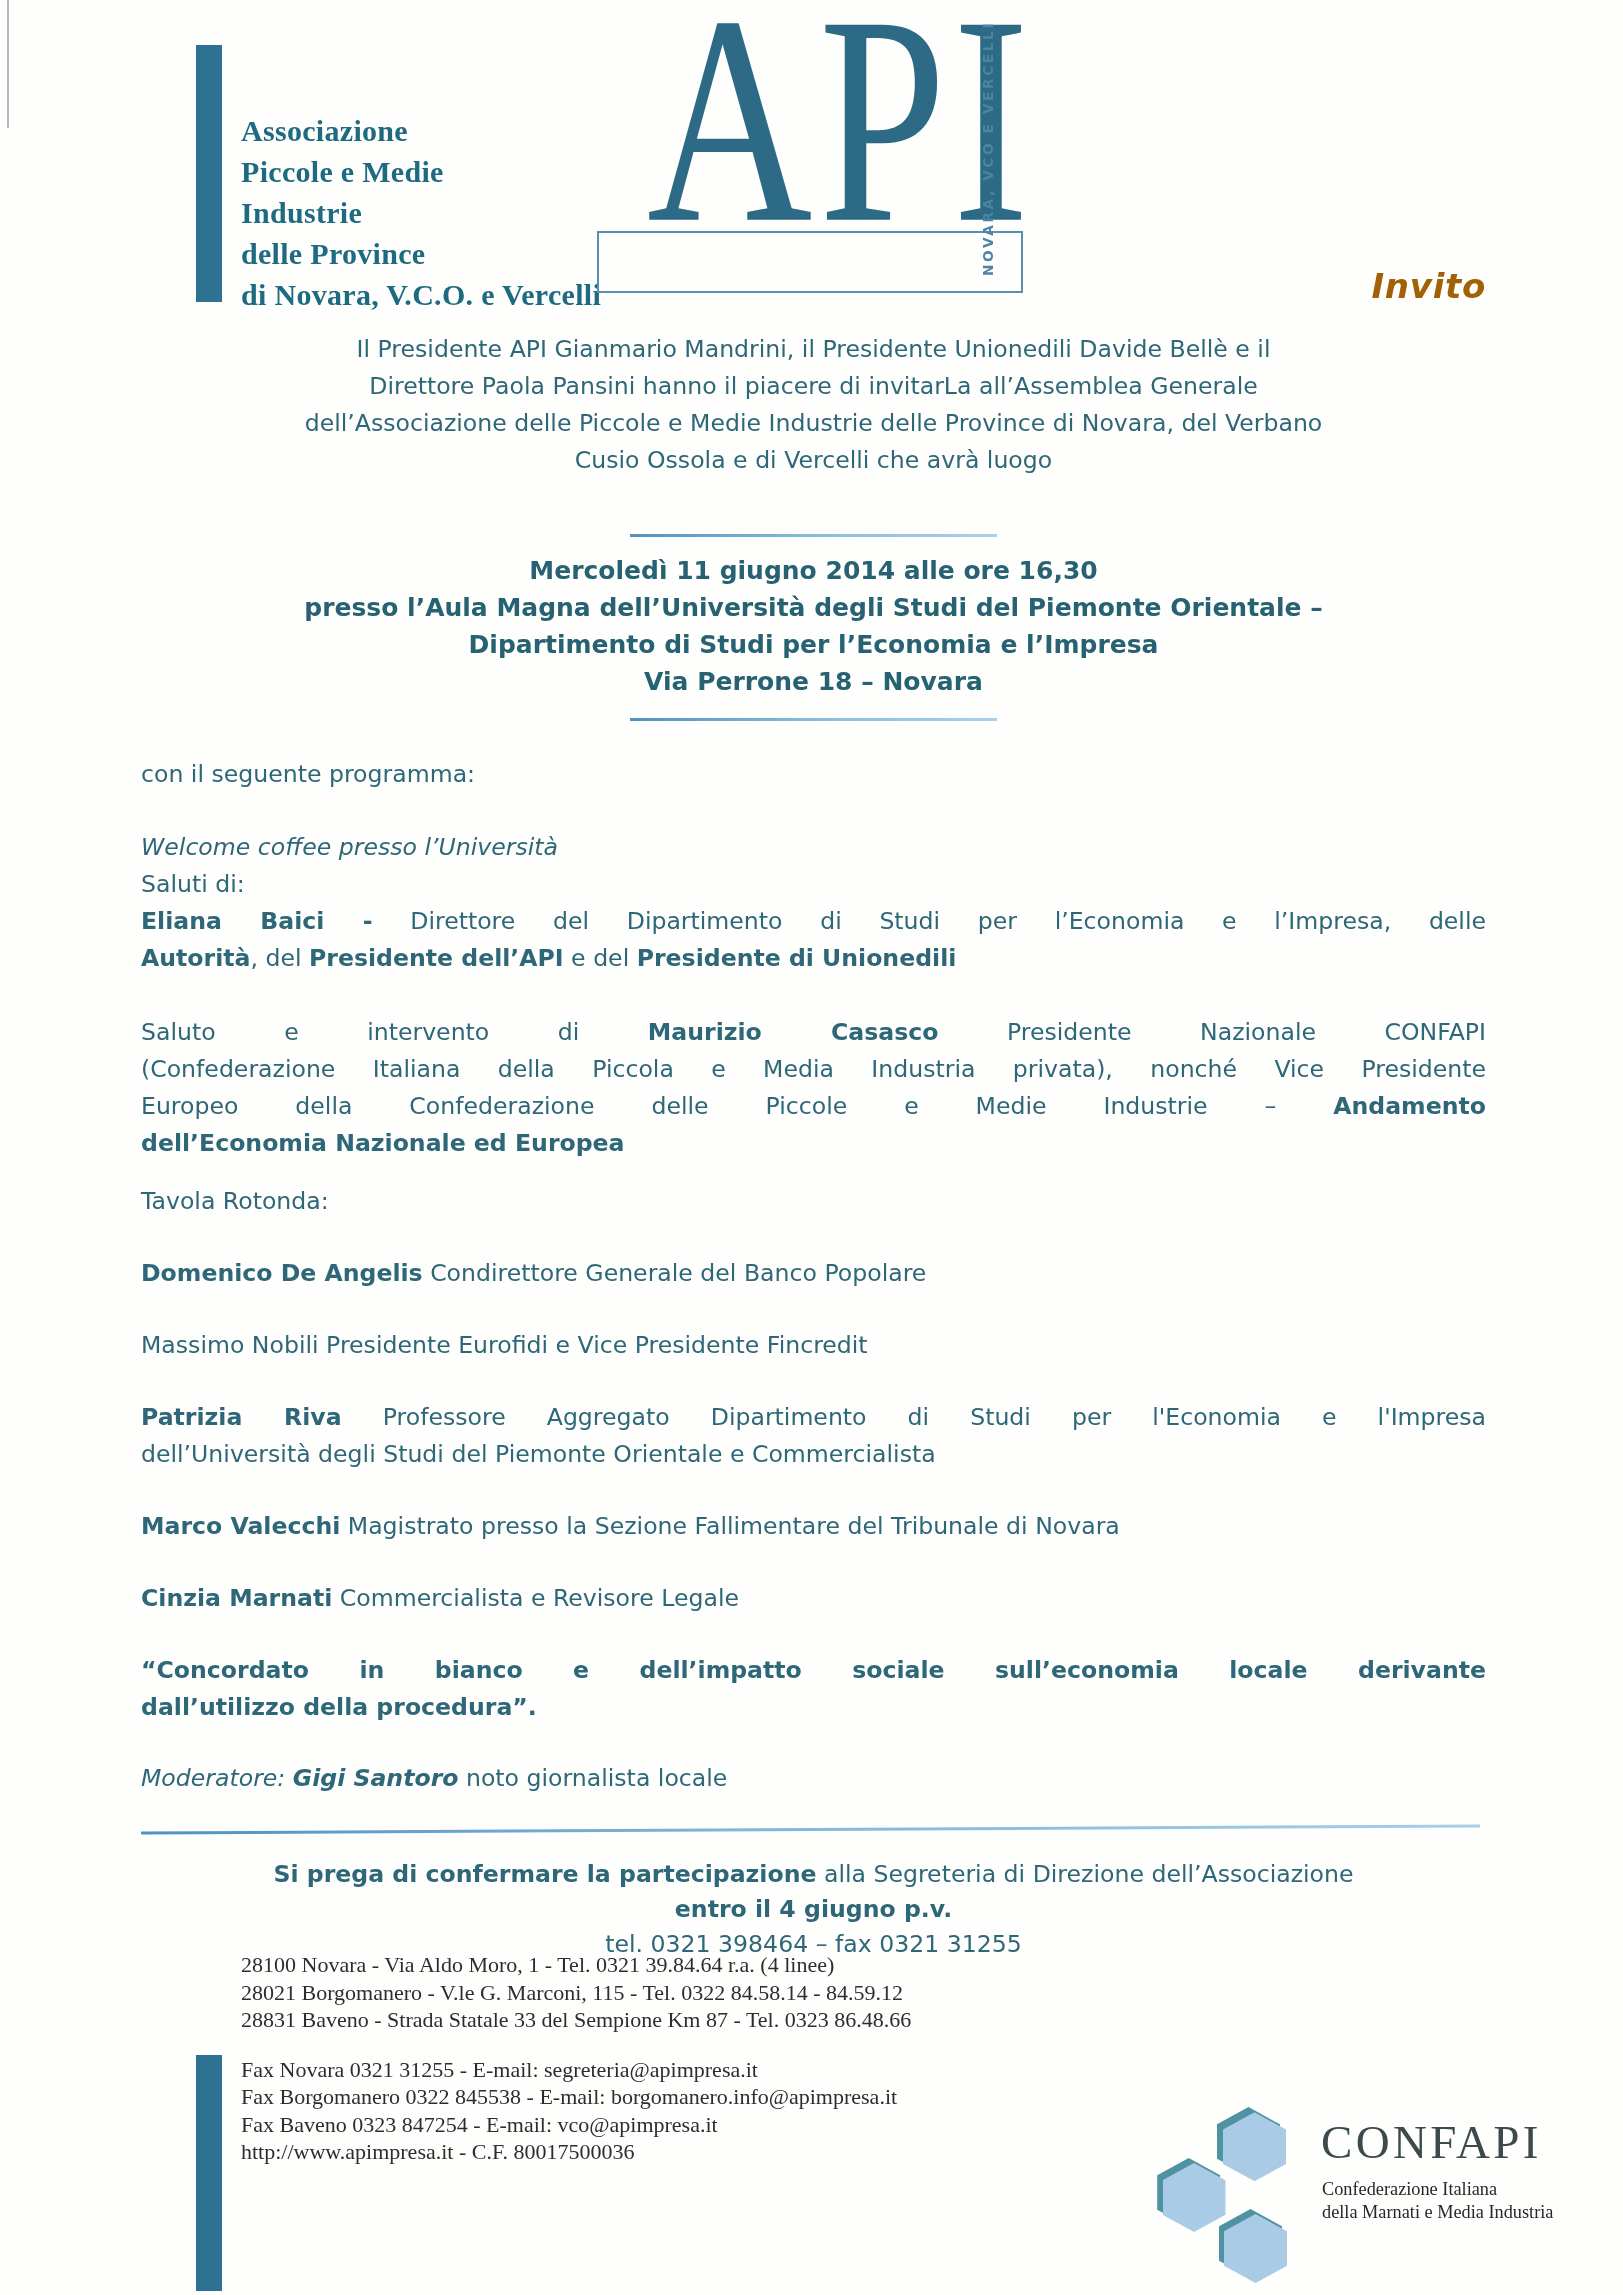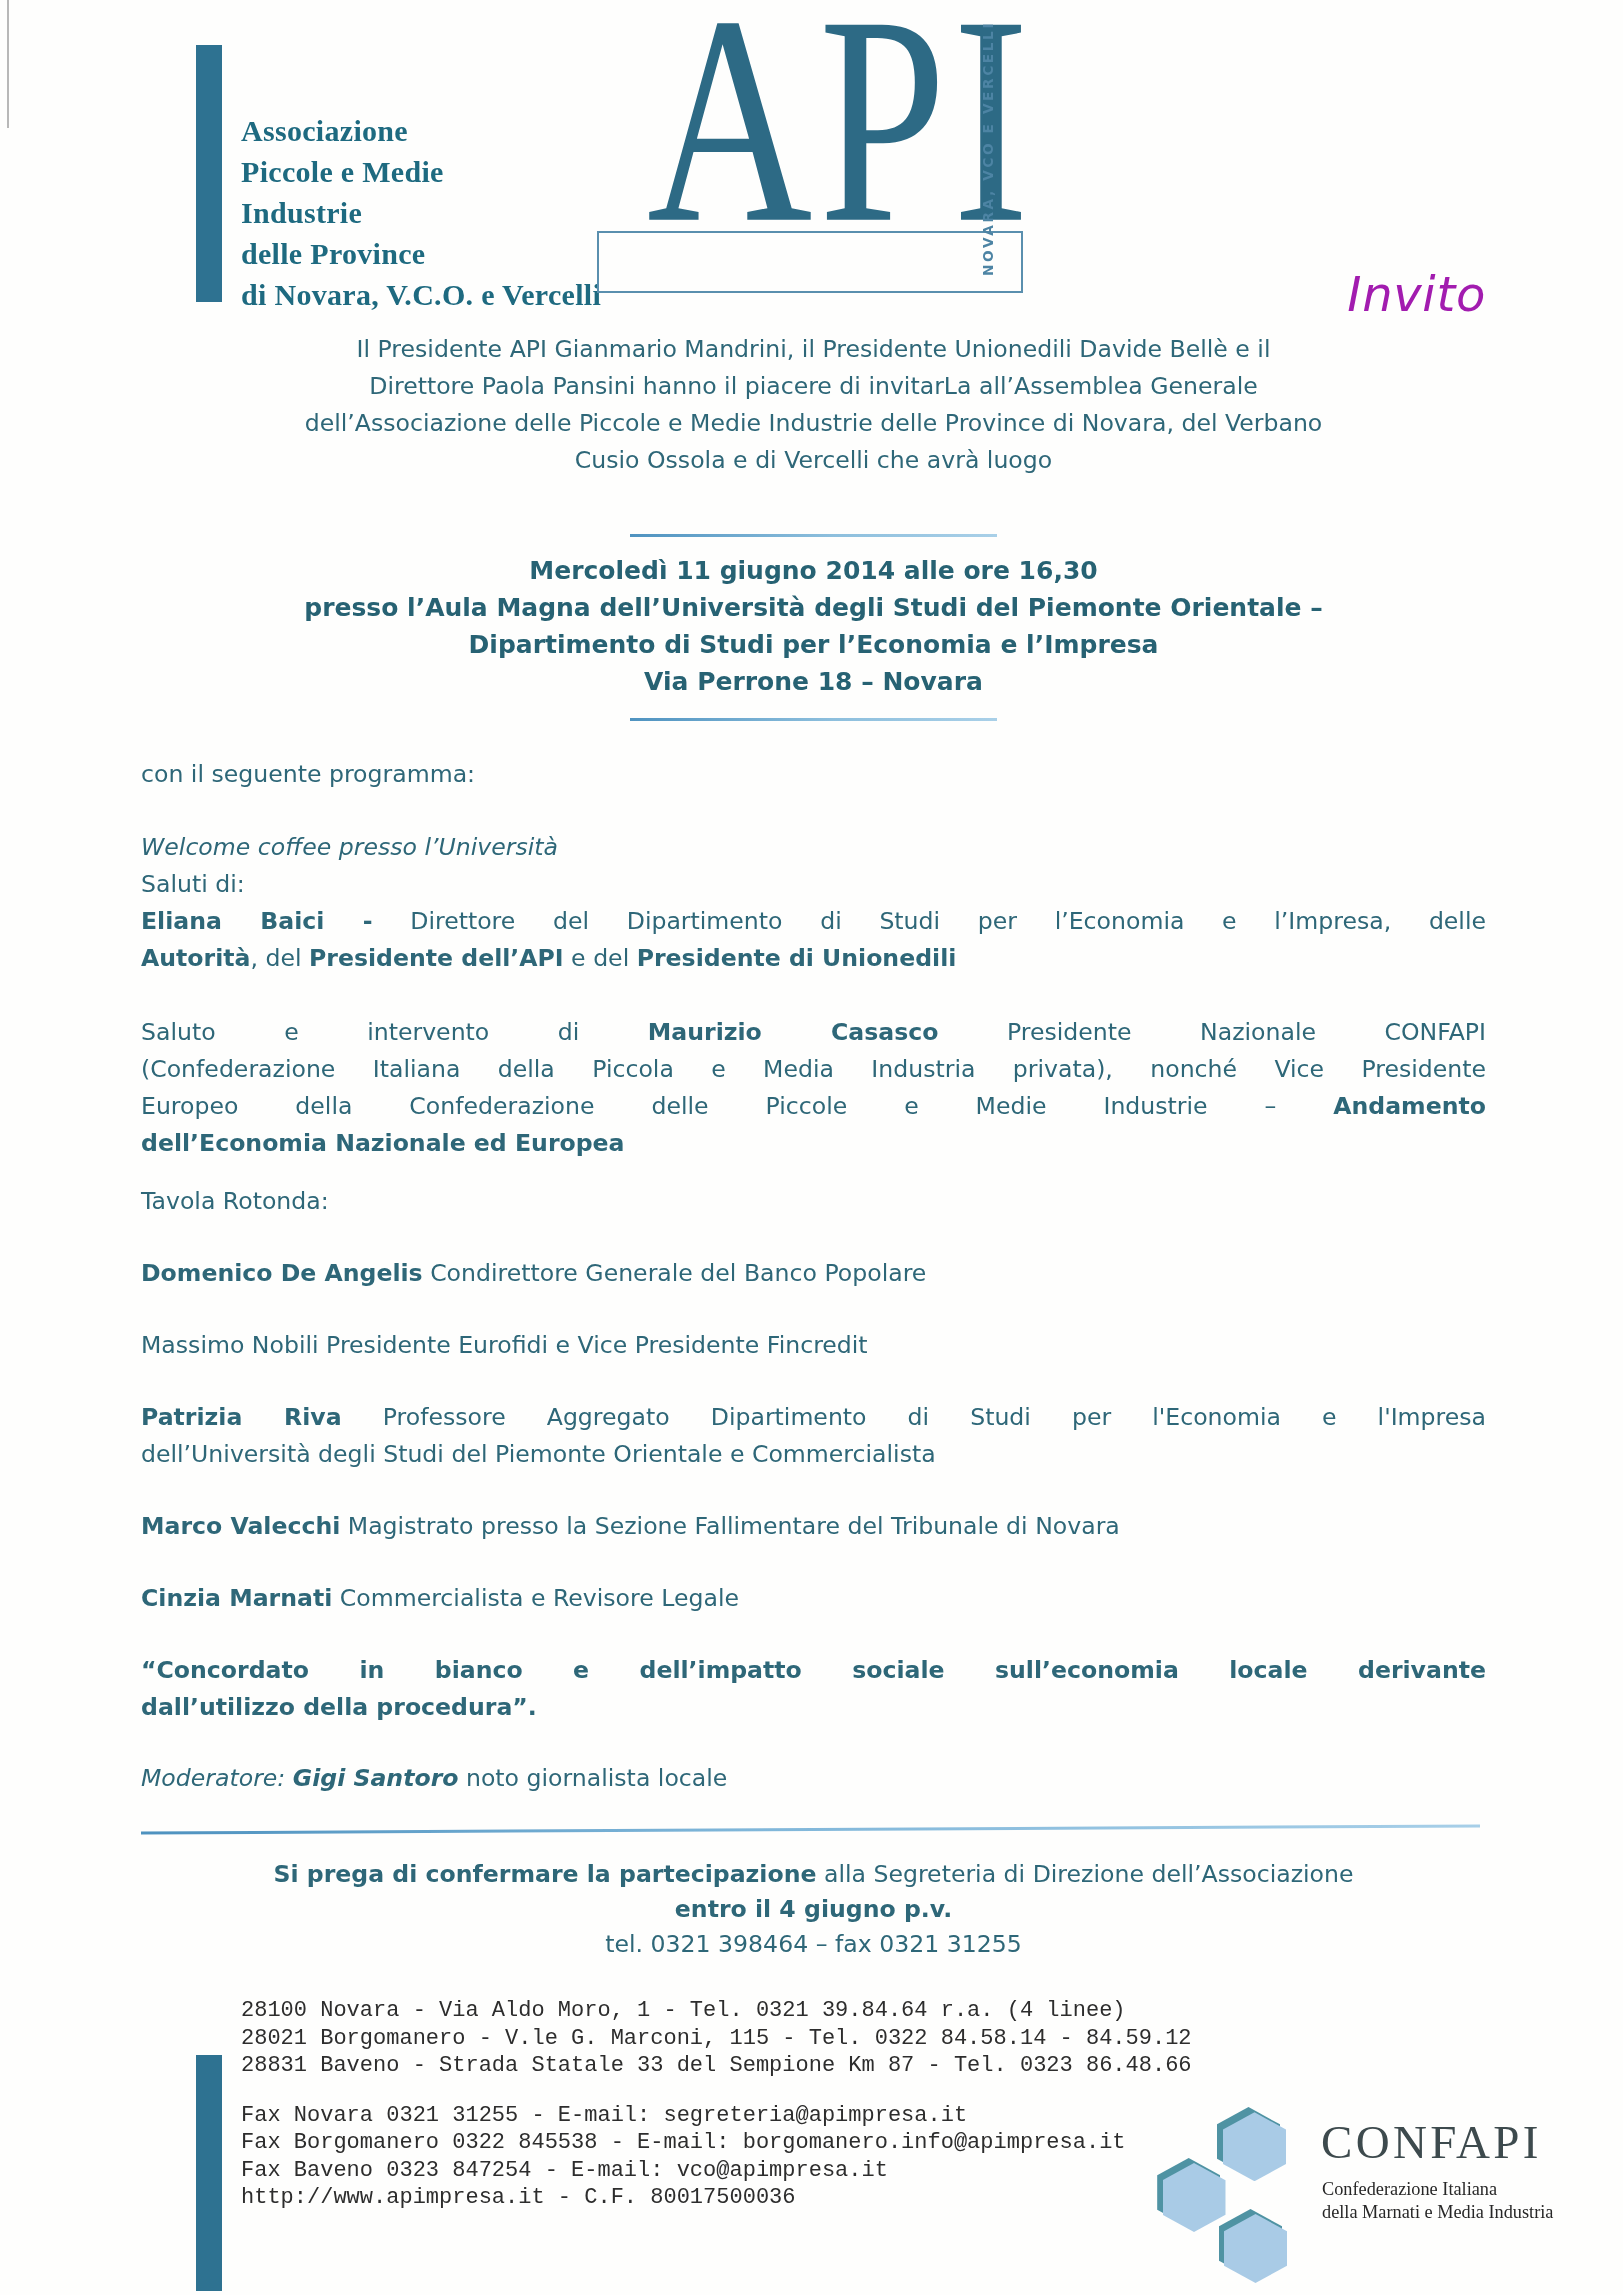--- a/index.html
+++ b/index.html
@@ -23,21 +23,21 @@
     font-family:"Liberation Serif",serif;font-size:229px;line-height:242px;
     color:#2d6a85;letter-spacing:6.5px;transform:scaleY(1.30);transform-origin:50% 78%;
   }
   .logo-vertical{
     position:absolute;left:391px;top:10.5px;height:209px;
     writing-mode:vertical-rl;transform:rotate(180deg);
     font-size:13.7px;letter-spacing:2.6px;color:#4d84a4;font-weight:bold;white-space:nowrap;
   }
   .invito{
     position:absolute;left:1185px;top:266px;width:301px;text-align:right;
-    font-size:48px;font-weight:normal;font-style:italic;color:#a21caf;letter-spacing:0.7px;
+    font-size:34px;font-weight:bold;font-style:italic;color:#a16207;letter-spacing:0.7px;
   }
   
   .content{position:absolute;left:141px;top:331px;width:1345px;font-size:23.6px;line-height:37px;}
   .cline{text-align:center;}
   .jline{text-align:justify;text-align-last:justify;height:37px;overflow:hidden;}
   .jlast{text-align:left;text-align-last:left;}
   .divider{
     width:367px;height:3.3px;margin:0 auto;
     background:linear-gradient(90deg,#4f93c0,#8dbfdd 55%,#a9d0e8);
   }
@@ -56,22 +56,22 @@
     margin-top:31px;width:1339px;height:2.6px;
     background:linear-gradient(90deg,#4e92bf,#7fb6d9 45%,#a7cfe8);
     transform:rotate(-0.3deg);
   }
   .rsvp{margin-top:26px;line-height:35px;}
   .rsvp div{text-align:center;}
   .rsvp-entro{font-weight:bold;}
   
   .bar-bottom{left:196px;top:2055px;width:26px;height:236px;}
   .addresses{
-    position:absolute;left:241px;top:1997px;
-    font-family:Liberation Mono, monospace;font-size:22px;line-height:27.5px;color:#2d2d2d;
+    position:absolute;left:241px;top:1951px;
+    font-family:Liberation Serif, serif;font-size:22px;line-height:27.5px;color:#2d2d2d;
   }
   .addr-gap{height:22px;}
   .confapi{position:absolute;left:1152px;top:2111px;width:406px;height:170px;}
   .hex{position:absolute;width:63px;height:69px;
     clip-path:polygon(50% 0%,100% 25%,100% 75%,50% 100%,0% 75%,0% 25%);}
   .hex.light{background:#a9cbe6;}
   .hex.dark{background:#4f93a3;}
   .confapi-name{
     position:absolute;left:169px;top:3.9px;
     font-family:"Liberation Serif",serif;font-size:47px;color:#3d4a4d;letter-spacing:3.3px;

